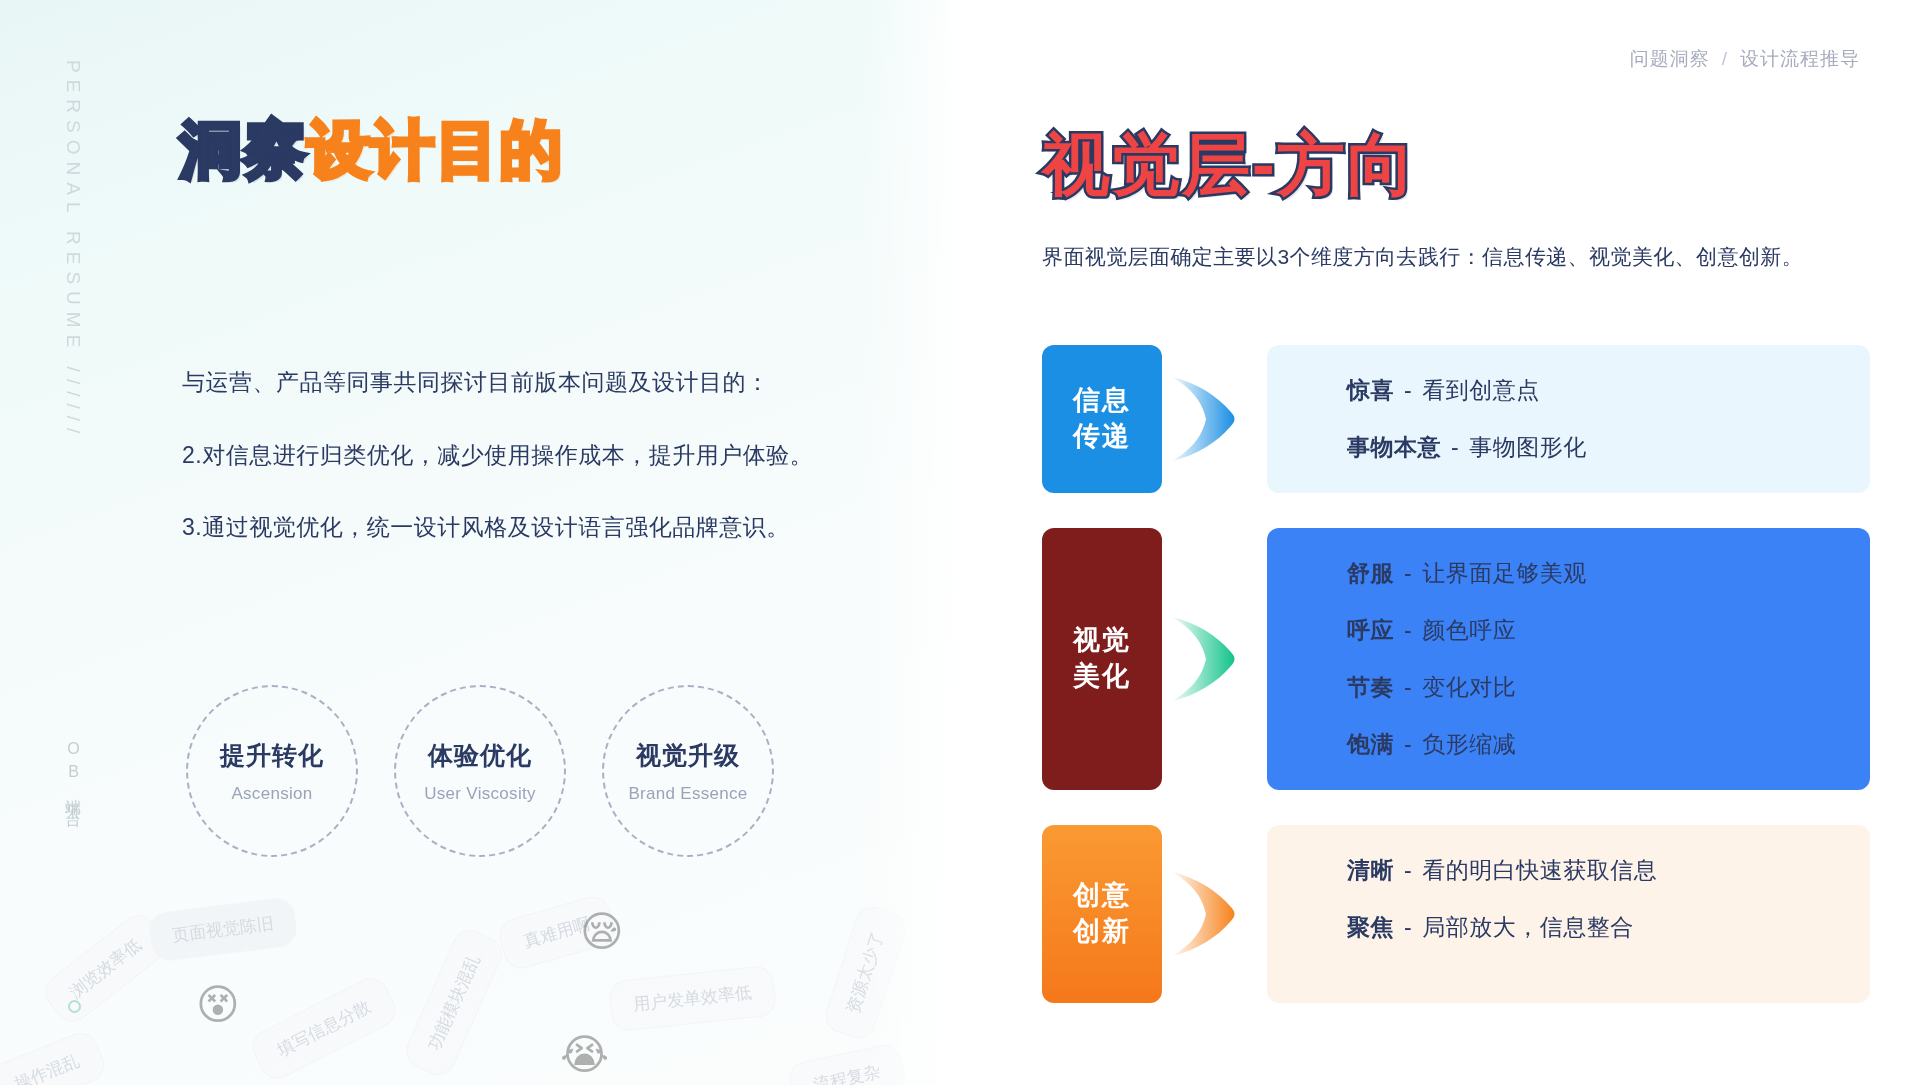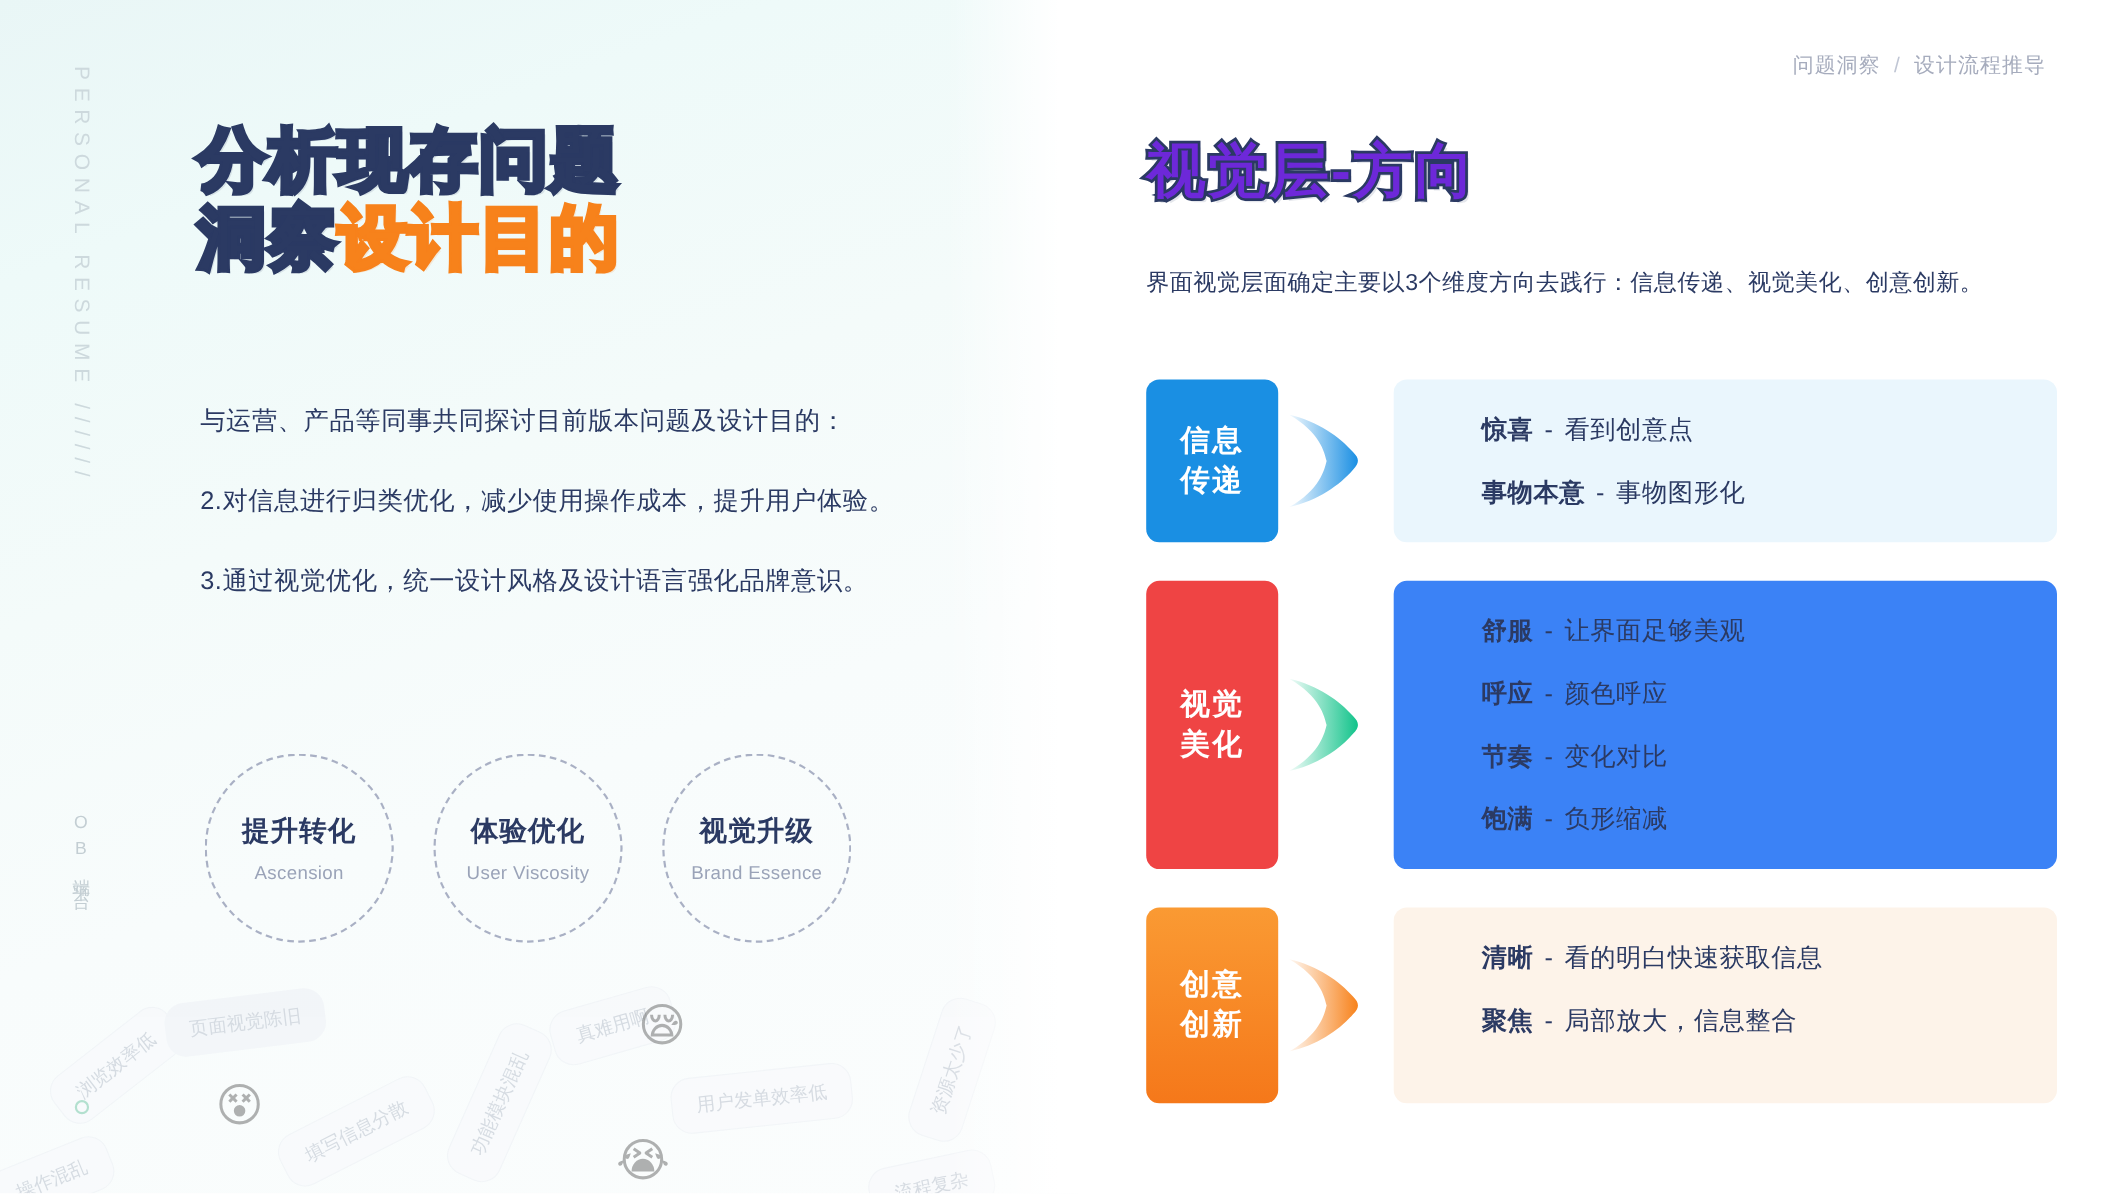--- a/index.html
+++ b/index.html
@@ -84,21 +84,21 @@
 
   
   #right-panel { position: absolute; left: 980px; top: 0; width: 940px; height: 823px; background: #ffffff; }
   .breadcrumb {
     position: absolute; right: 60px; top: 46px;
     font-size: 19px; color: #a6acbd; letter-spacing: 1px; white-space: nowrap;
   }
   .breadcrumb .sep { margin: 0 12px; color: #c0c6d4; }
   .r-title {
     position: absolute; left: 62px; top: 120px;
-    font-size: 54px; font-weight: 900; color: #6d28d9; letter-spacing: 2px;
+    font-size: 68px; font-weight: 900; color: #ef4444; letter-spacing: 2px;
     -webkit-text-stroke: 5px #2b3a63; paint-order: stroke fill;
     text-shadow: 3px 3px 0 rgba(43,58,99,0.12);
   }
   .r-sub {
     position: absolute; left: 62px; top: 243px; right: 48px;
     font-size: 21px; color: #2b3a63; letter-spacing: 0.4px; white-space: nowrap;
   }
   .rows { position: absolute; left: 62px; top: 345px; right: 50px; }
   .row { position: relative; display: flex; align-items: stretch; margin-bottom: 35px; }
   .row:last-child { margin-bottom: 0; }
@@ -123,23 +123,20 @@
 
 <div id="slide">
 
   <div id="left-panel">
 
     <div class="vert-label">PERSONAL RESUME //////</div>
     <div class="vert-label2">OB端平台</div>
     <div class="circle-mark"></div>
 
     <div class="headline">
-      <div class="hl-line">
-        <span class="hl-navy">分析现存问题</span>
-      </div>
       <div class="hl-line row2">
         <span class="hl-navy">洞察</span><span class="hl-orange">设计目的</span>
       </div>
     </div>
 
     <div class="body-copy">
       <p>与运营、产品等同事共同探讨目前版本问题及设计目的：</p>
       <p>2.对信息进行归类优化，减少使用操作成本，提升用户体验。</p>
       <p>3.通过视觉优化，统一设计风格及设计语言强化品牌意识。</p>
     </div>
@@ -206,21 +203,21 @@
           <div class="item">
             <span class="k">惊喜</span><span class="d">-</span><span>看到创意点</span>
           </div>
           <div class="item">
             <span class="k">事物本意</span><span class="d">-</span><span>事物图形化</span>
           </div>
         </div>
       </div>
 
       <div class="row row2">
-        <div class="tag" style="background:#ef4444;">
+        <div class="tag" style="background:#7f1d1d;">
           <span>视觉</span>
           <span>美化</span>
         </div>
         <div class="arrow">
           <svg width="96" height="96" viewBox="0 0 96 96">
             <defs>
               <linearGradient id="g2" x1="0" y1="0" x2="1" y2="0">
                 <stop offset="0%" stop-color="#11c38a" stop-opacity="0.05"></stop>
                 <stop offset="100%" stop-color="#11c38a" stop-opacity="1"></stop>
               </linearGradient>

